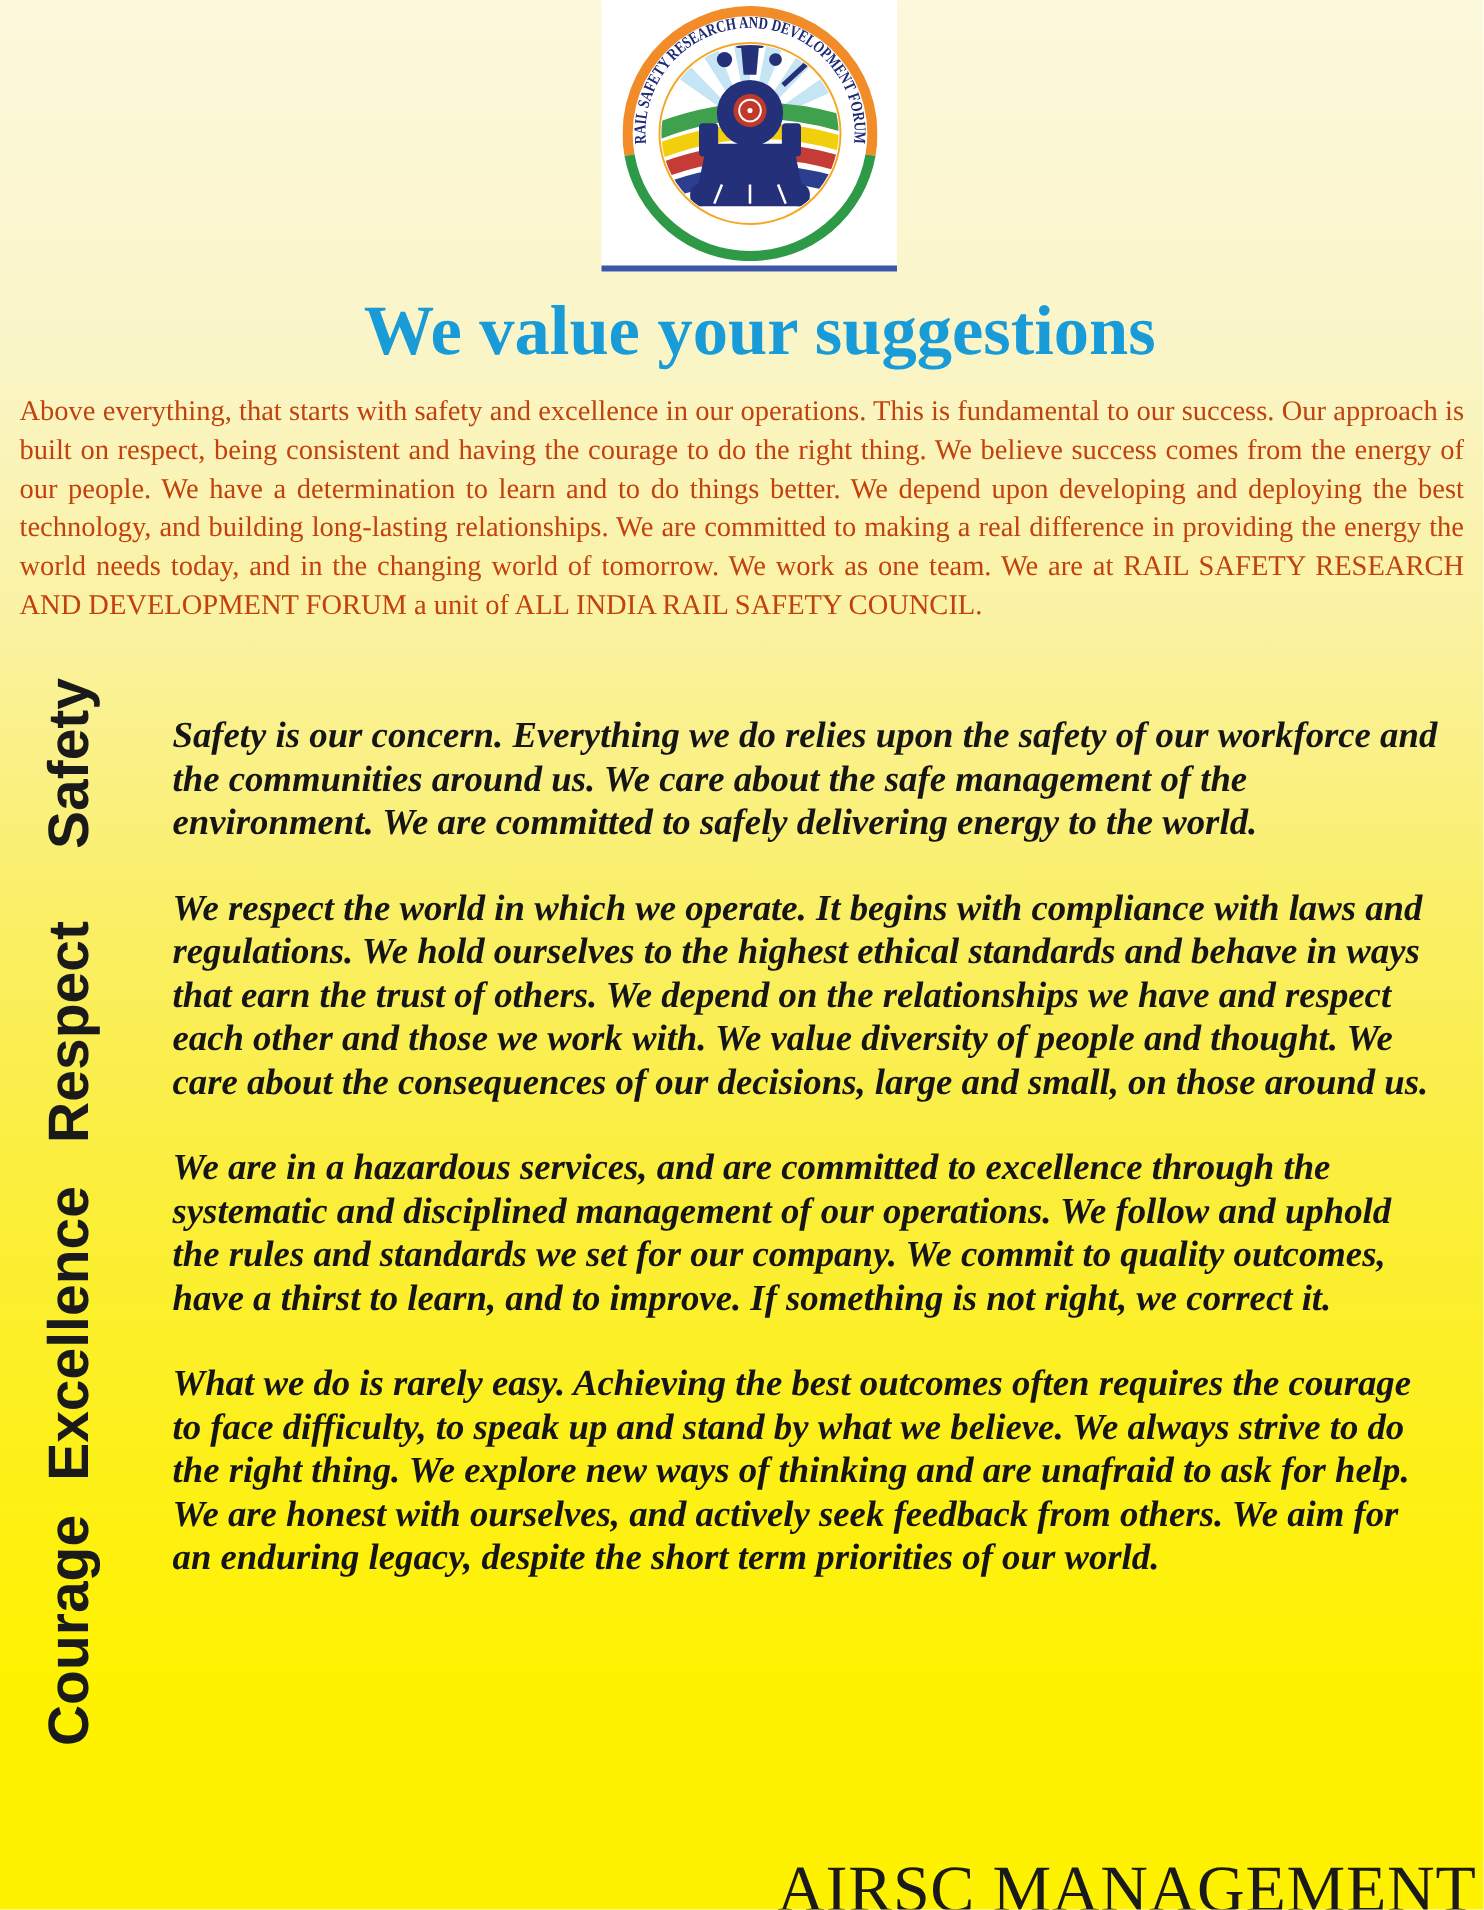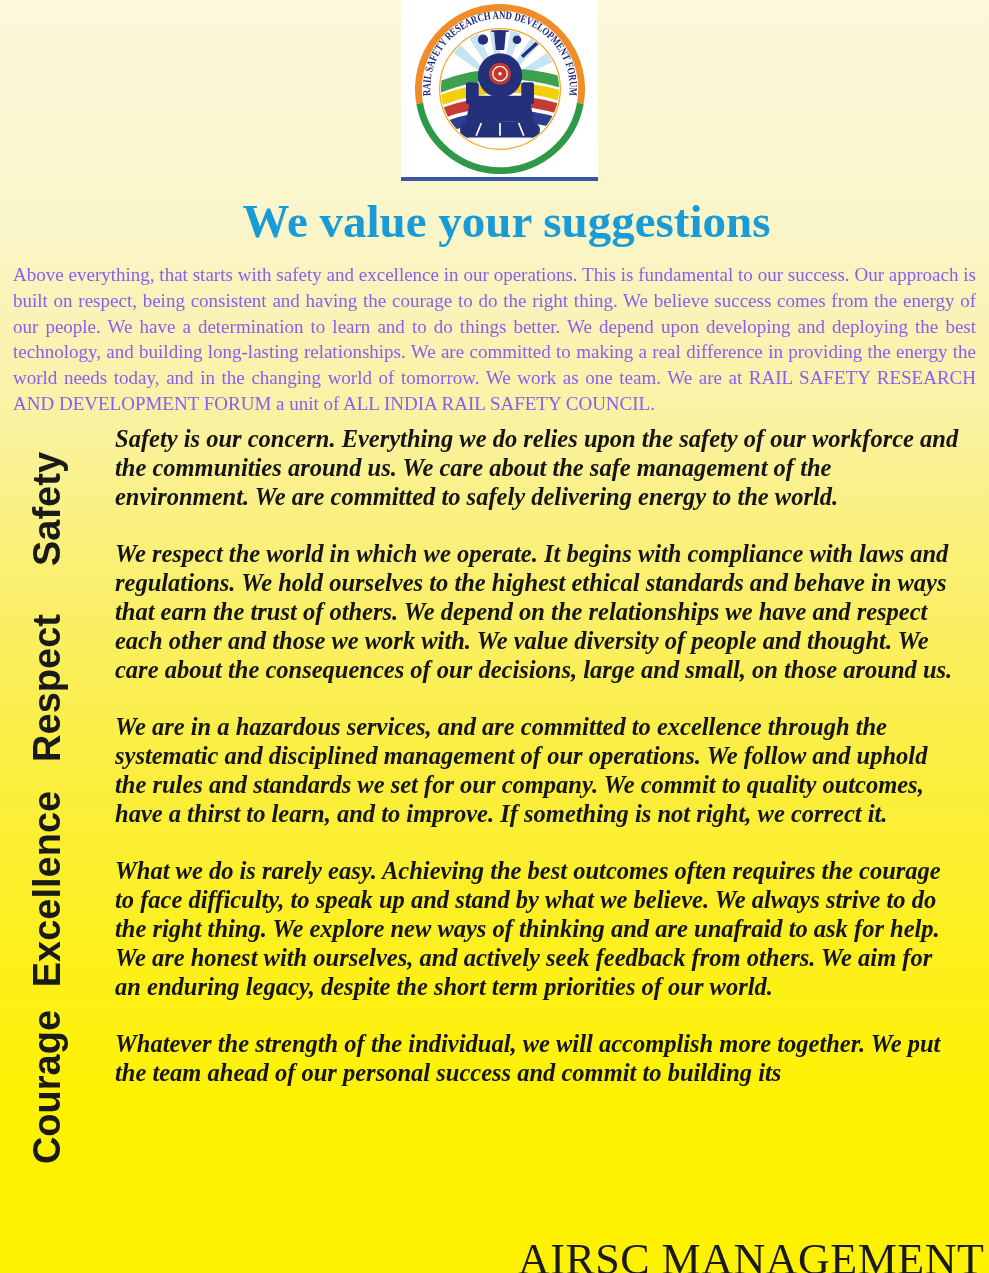--- a/index.html
+++ b/index.html
@@ -15,25 +15,25 @@
     background:#ffffff;border-bottom:4px solid #3D56A5;
     display:flex;align-items:center;justify-content:center;
   }
   .title{
     position:absolute;left:0;top:183px;width:100%;text-align:center;
     font-weight:bold;font-size:47px;line-height:52px;color:#189BD7;
     font-family:"Liberation Serif",serif;margin:12px;
   }
   .intro{
     position:absolute;left:13px;top:262px;width:963px;
-    font-size:19px;line-height:25.8px;color:#8b5cf6;
+    font-size:19px;line-height:25.8px;color:#c2410c;
     text-align:justify;font-family:"Liberation Serif",serif;
   }
   .content{
-    position:absolute;left:115px;top:424px;width:845px;
+    position:absolute;left:115px;top:476px;width:845px;
   }
   .content p{
     margin:0 0 28px 0;
     font-family:"Liberation Serif",serif;
     font-weight:bold;font-style:italic;
     font-size:24.5px;line-height:29px;color:#151515;
   }
   .vlabel{
     position:absolute;left:47px;
     transform:translate(-50%,-50%) rotate(-90deg);
@@ -122,16 +122,15 @@
 <div class="vlabel" style="top:509px;">Safety</div>
 <div class="vlabel" style="top:688px;">Respect</div>
 <div class="vlabel" style="top:889px;">Excellence</div>
 <div class="vlabel" style="top:1087px;">Courage</div>
 
 <div class="content">
   <p>Safety is our concern. Everything we do relies upon the safety of our workforce and the communities around us. We care about the safe management of the environment. We are committed to safely delivering energy to the world.</p>
   <p>We respect the world in which we operate. It begins with compliance with laws and regulations. We hold ourselves to the highest ethical standards and behave in ways that earn the trust of others. We depend on the relationships we have and respect each other and those we work with. We value diversity of people and thought. We care about the consequences of our decisions, large and small, on those around us.</p>
   <p>We are in a hazardous services, and are committed to excellence through the systematic and disciplined management of our operations. We follow and uphold the rules and standards we set for our company. We commit to quality outcomes, have a thirst to learn, and to improve. If something is not right, we correct it.</p>
   <p>What we do is rarely easy. Achieving the best outcomes often requires the courage to face difficulty, to speak up and stand by what we believe. We always strive to do the right thing. We explore new ways of thinking and are unafraid to ask for help. We are honest with ourselves, and actively seek feedback from others. We aim for an enduring legacy, despite the short term priorities of our world.</p>
-  <p>Whatever the strength of the individual, we will accomplish more together. We put the team ahead of our personal success and commit to building its</p>
 </div>
 
 <div class="signature">AIRSC MANAGEMENT</div>
 
 </body></html>

